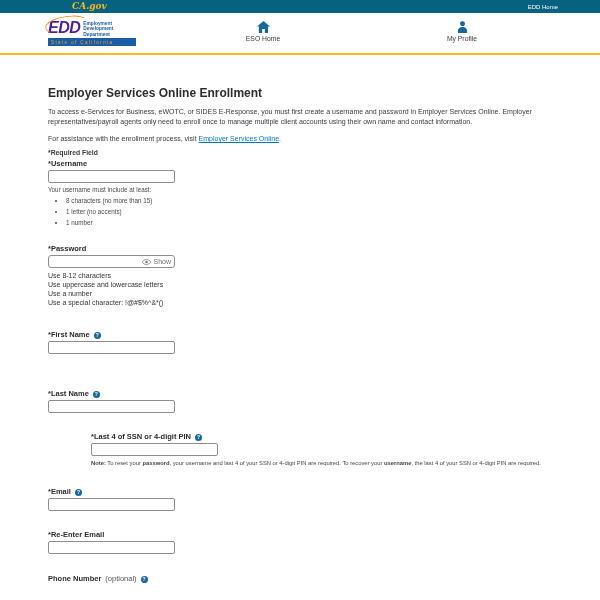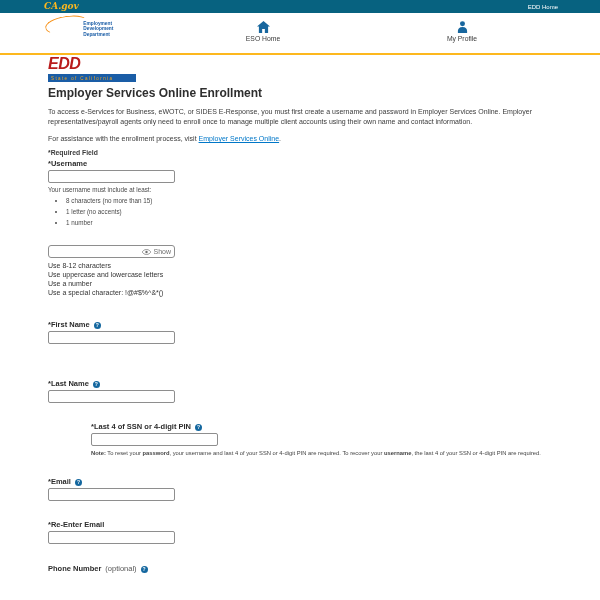--- a/index.html
+++ b/index.html
@@ -1,36 +1,36 @@
 <!DOCTYPE html>
 <html><head>
 <meta charset="utf-8">
 <style>
   * { margin:0; padding:0; box-sizing:border-box; }
   html,body { width:600px; height:600px; background:#ffffff; overflow:hidden;
               font-family:"Liberation Sans","DejaVu Sans",sans-serif; color:#333; }
 
   
   .utility-bar { height:13px; background:#076280; display:flex; align-items:center;
-                 justify-content:space-between; padding:0 42px 0 44px; }
+                 justify-content:space-between; padding:0 42px 0 72px; }
   .ca-logo { font-family:"DejaVu Serif","Liberation Serif",serif; font-style:italic;
              font-weight:bold; color:#FDB81E; font-size:9px; line-height:9px; cursor:pointer; }
   .utility-link { color:#ffffff; font-size:6px; text-decoration:none; cursor:pointer; }
 
   
   .site-header { position:relative; height:42px; background:#ffffff;
                  border-bottom:2px solid #FDB81E; }
   .edd-logo { position:absolute; left:48px; top:6px; width:88px; cursor:pointer; }
   .edd-top { position:relative; display:flex; align-items:flex-start; gap:3px; }
   .edd-swoosh { position:absolute; left:-3px; top:-3px; width:44px; height:18px;
                 border:1.5px solid #F7941D; border-radius:50%;
                 border-bottom-color:transparent; border-right-color:transparent;
                 transform:rotate(-8deg); pointer-events:none; }
-  .edd-acronym { font-size:16px; font-weight:bold; font-style:italic; color:#b91c1c;
-                 line-height:18px; letter-spacing:-0.5px;margin-top:36px; }
+  .edd-acronym { font-size:16px; font-weight:bold; font-style:italic; color:#4c1d95;
+                 line-height:18px; letter-spacing:-0.5px; }
   .edd-dept { display:flex; flex-direction:column; padding-top:2px; }
   .edd-dept span { font-size:4.8px; font-weight:bold; color:#1A5DA6; line-height:5.4px; }
   .edd-tagline { margin-top:1px; background:#1A5DA6; color:#F4A71D; font-size:4.5px;
                  letter-spacing:1.4px; padding:1.5px 3px; width:88px; }
 
   .nav-item { position:absolute; top:8px; width:64px; display:flex; flex-direction:column;
               align-items:center; cursor:pointer; }
   .nav-eso { left:231px; }
   .nav-profile { left:430px; }
   .nav-item svg { display:block; }
@@ -134,20 +134,23 @@
     <input class="tinput" type="text" value="" style="">
     <div class="hint">Your username must include at least:</div>
     <ul class="rules">
         <li>8 characters (no more than 15)</li>
         <li>1 letter (no accents)</li>
         <li>1 number</li>
       </ul>
   </div>
 
   <div class="field" id="f-password">
+    <label class="flabel">
+        <span>*Password</span>
+      </label>
     <div class="pw-box">
       <input class="pw-input" type="password" value="" style="">
       <span class="show-btn">
         <svg width="9" height="6" viewBox="0 0 18 12">
           <path d="M9 1 C4 1 1.2 4.5 0.5 6 C1.2 7.5 4 11 9 11 C14 11 16.8 7.5 17.5 6 C16.8 4.5 14 1 9 1 Z" fill="none" stroke="#6f6f6f" stroke-width="1.4"></path>
           <circle cx="9" cy="6" r="2.4" fill="#6f6f6f"></circle>
         </svg>
         <span>Show</span>
       </span>
     </div>

